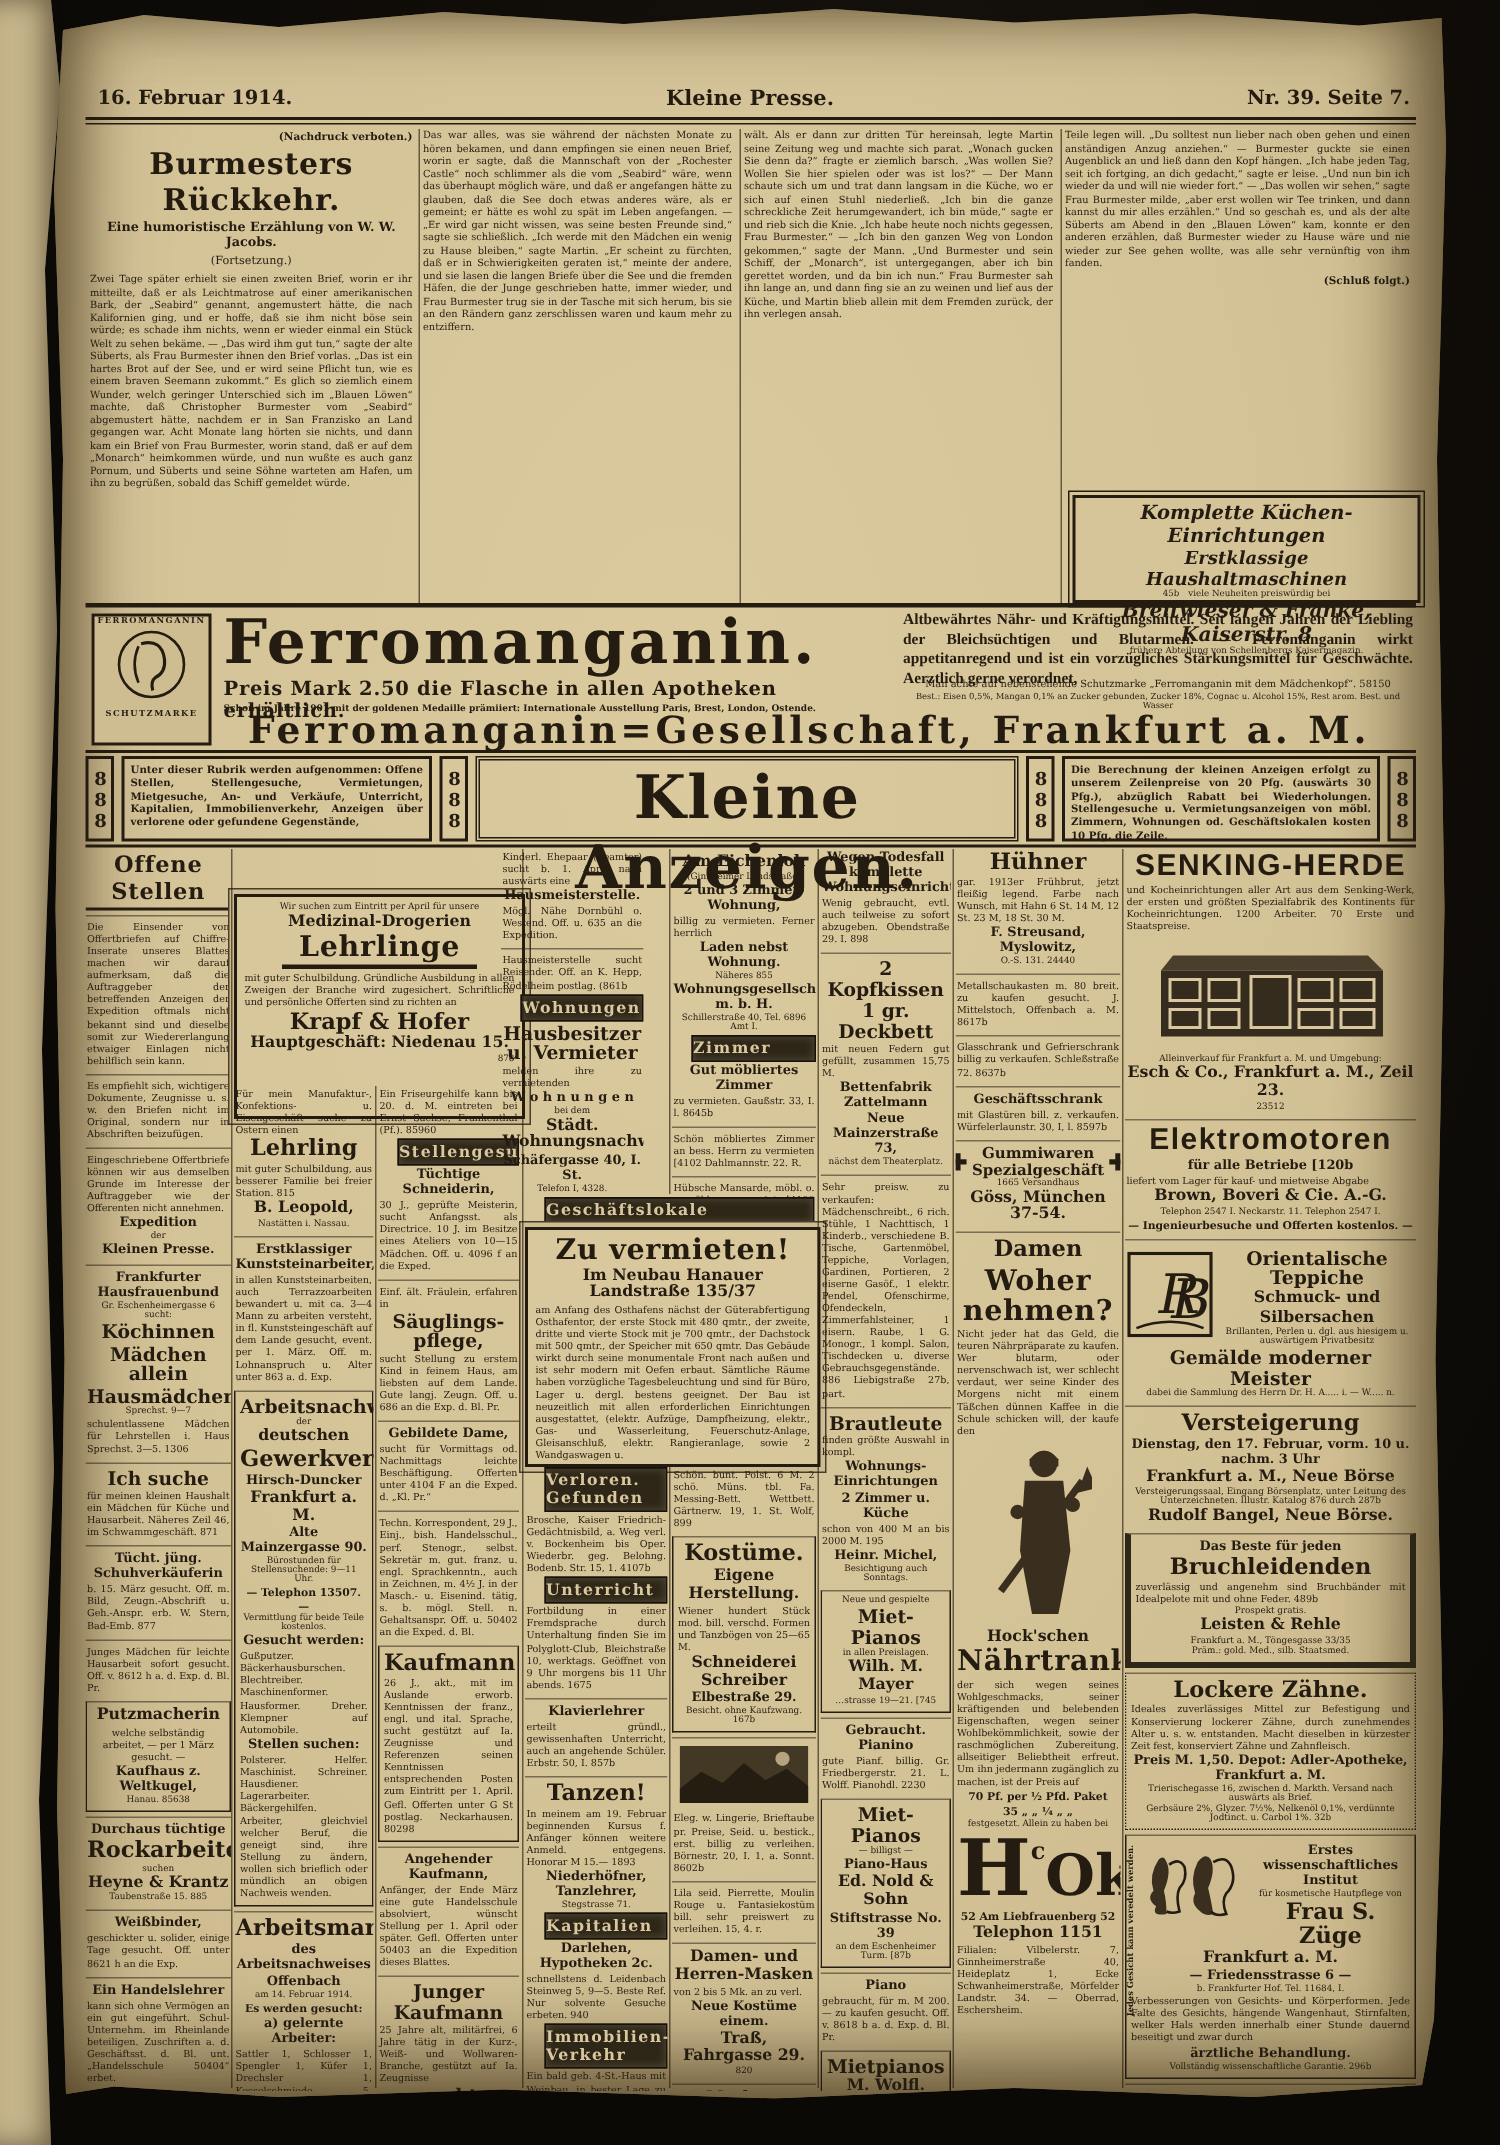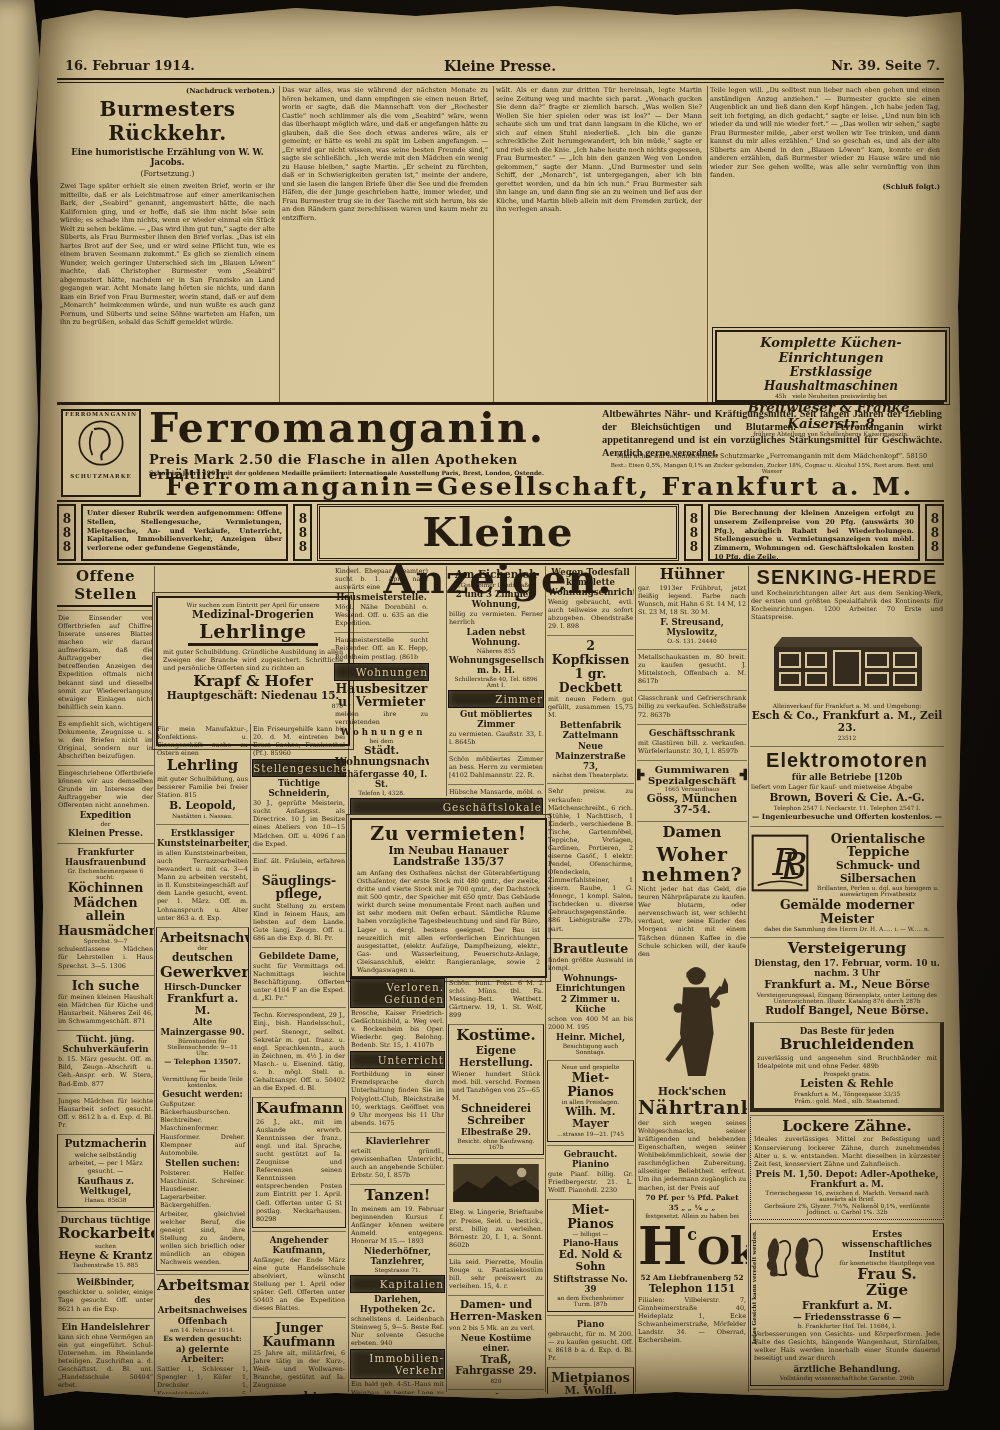--- a/index.html
+++ b/index.html
@@ -40,21 +40,21 @@
   .logotxt{font-size:5.5px;font-weight:bold;letter-spacing:1px;}
   
   .bandbox{border:2px solid #241c10;padding:3px 4px;font-size:6.8px;font-weight:bold;text-align:justify;line-height:1.3;}
   .orn{border:2px solid #241c10;width:15px;text-align:center;font-weight:bold;font-size:12px;line-height:1.25;padding-top:1px;}
   .kahead{font-size:40px;font-weight:bold;text-align:center;letter-spacing:1px;border:3px double #241c10;padding:1px 6px;}
   
   .col{position:absolute;overflow:hidden;}
   .boxedcol{border:2px solid #241c10;box-shadow:0 0 0 3px #cdbc92,0 0 0 4px #4a3d28;padding:3px 4px;background:rgba(220,203,160,.4);}
   .blk{padding:1px 1px;}
   .blk + .blk{border-top:1px solid rgba(42,34,21,.55);padding-top:3px;margin-top:3px;}
-  .bar{background:#2e2718;color:#d9c89f;font-weight:normal;text-align:right;font-size:10.5px;letter-spacing:1px;padding:2px 0;border:1px solid #16110a;box-shadow:inset 0 0 6px rgba(217,200,159,.25);}
+  .bar{background:#2e2718;color:#d9c89f;font-weight:bold;text-align:left;font-size:10.5px;letter-spacing:1px;padding:2px 0;border:1px solid #16110a;box-shadow:inset 0 0 6px rgba(217,200,159,.25);margin-left:13px;}
   .h1x{font-size:15px;font-weight:bold;text-align:center;letter-spacing:.5px;border-bottom:2px solid #241c10;padding-bottom:2px;}
   .p{margin:0 0 1px 0;}
   .huge{font-size:19px;font-weight:bold;text-align:center;line-height:1.03;letter-spacing:.5px;}
   .big{font-size:15px;font-weight:bold;text-align:center;line-height:1.06;}
   .med{font-size:12.5px;font-weight:bold;text-align:center;line-height:1.08;}
   .t2{font-size:10.5px;font-weight:bold;text-align:center;line-height:1.12;}
   .t1{font-size:8.6px;font-weight:bold;text-align:center;}
   .ln{font-size:7.2px;font-weight:bold;text-align:center;}
   .b{font-size:6.4px;line-height:1.26;text-align:justify;}
   .bc{font-size:6.4px;line-height:1.26;text-align:center;}
@@ -399,21 +399,21 @@
               <circle cx="72" cy="9" r="5" fill="#d9c89f" opacity="0.75"></circle>
             </svg></div>
           <div class="p b">Eleg. w. Lingerie, Brieftaube pr. Preise, Seid. u. bestick., erst. billig zu verleihen. Börnestr. 20, I. 1, a. Sonnt.  8602b</div>
         </div>
         <div class="blk">
           <div class="p b">Lila seid. Pierrette, Moulin Rouge u. Fantasiekostüm bill. sehr preiswert zu verleihen.  15, 4. r.</div>
         </div>
         <div class="blk">
           <div class="p t2">Damen- und Herren-Masken</div>
           <div class="p b">von 2 bis 5 Mk. an zu verl.</div>
-          <div class="p t1">Neue Kostüme einer.</div>
+          <div class="p t1">Neue Kostüme einem.</div>
           <div class="p t2">Traß, Fahrgasse 29.</div>
           <div class="p sm">820</div>
         </div>
         <div class="blk">
           <div class="p t2">Masken-Photographien</div>
         </div>
       </div>
       <div class="col" style="left: 547px; top: 566px; width: 87px; height: 828px;">
         <div class="blk">
           <div class="p t1">Wegen Todesfall komplette Wohnungseinrichtung.</div>

